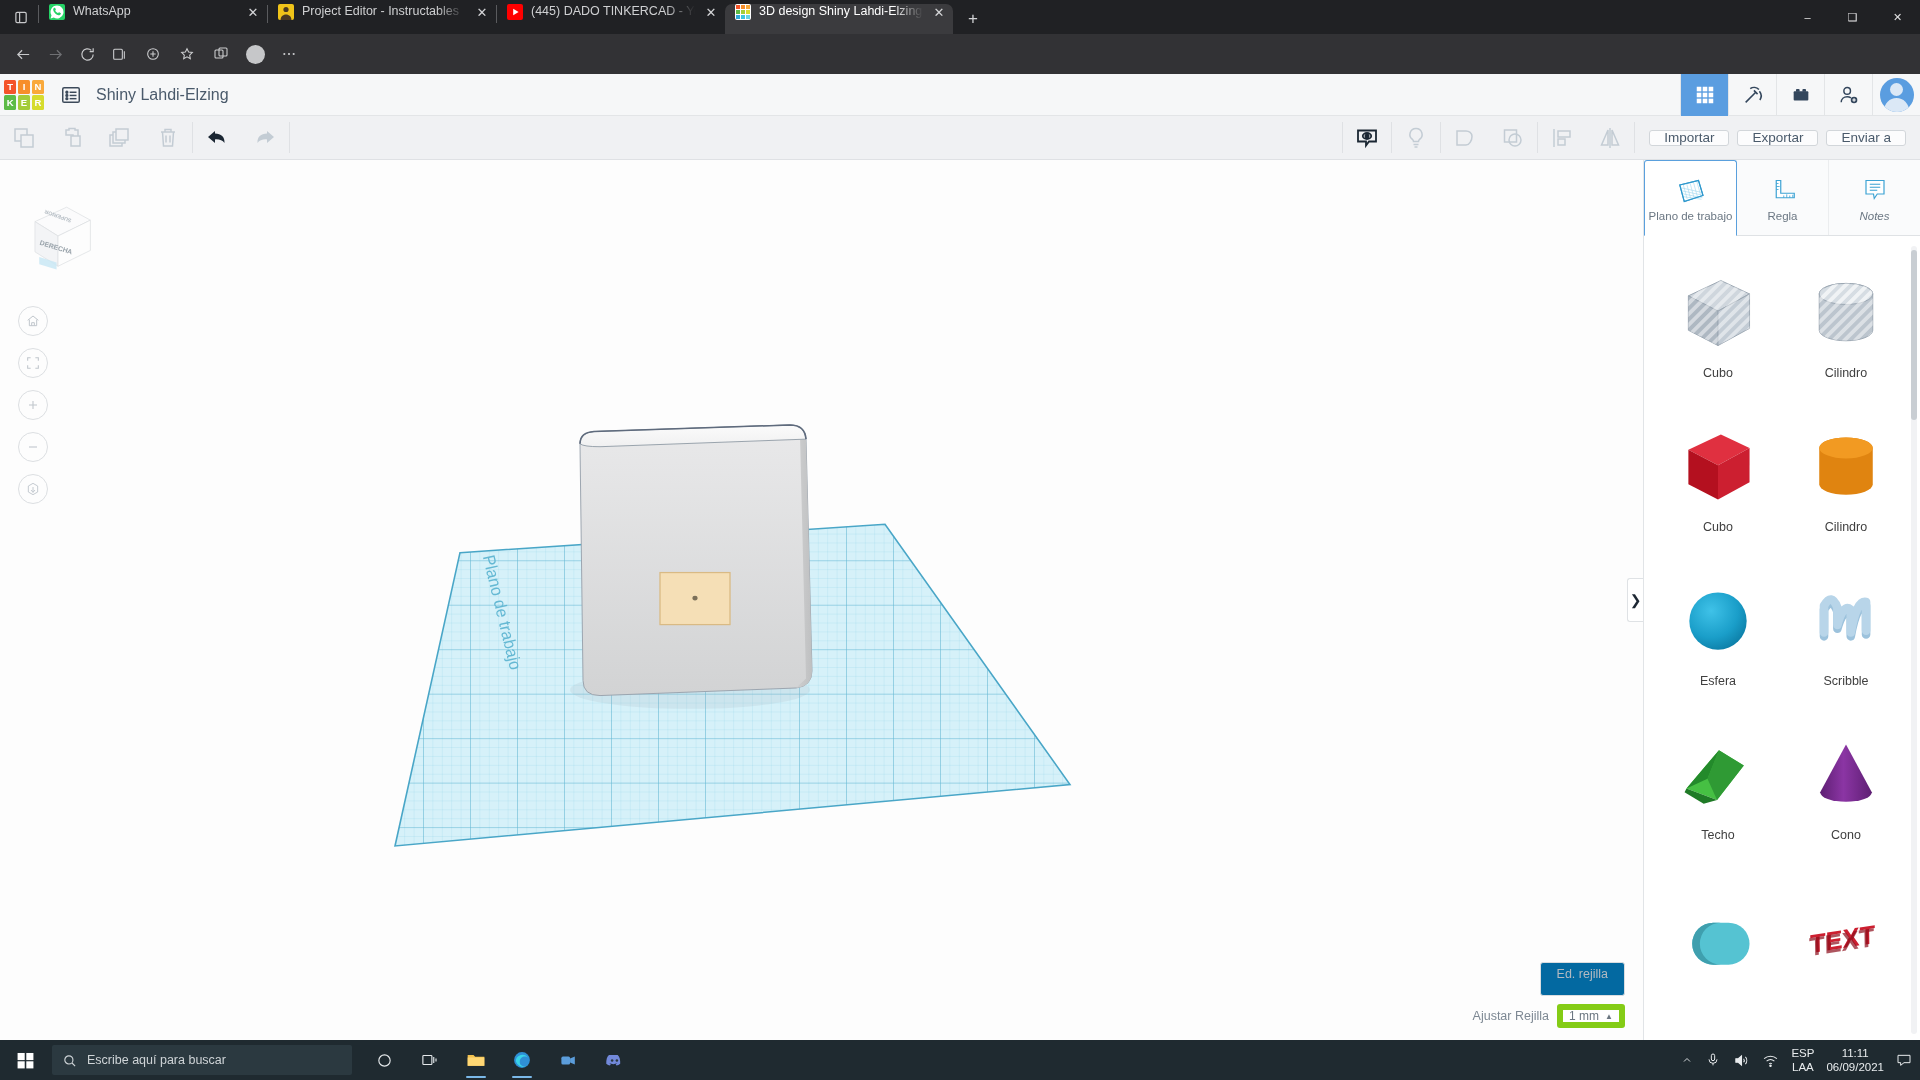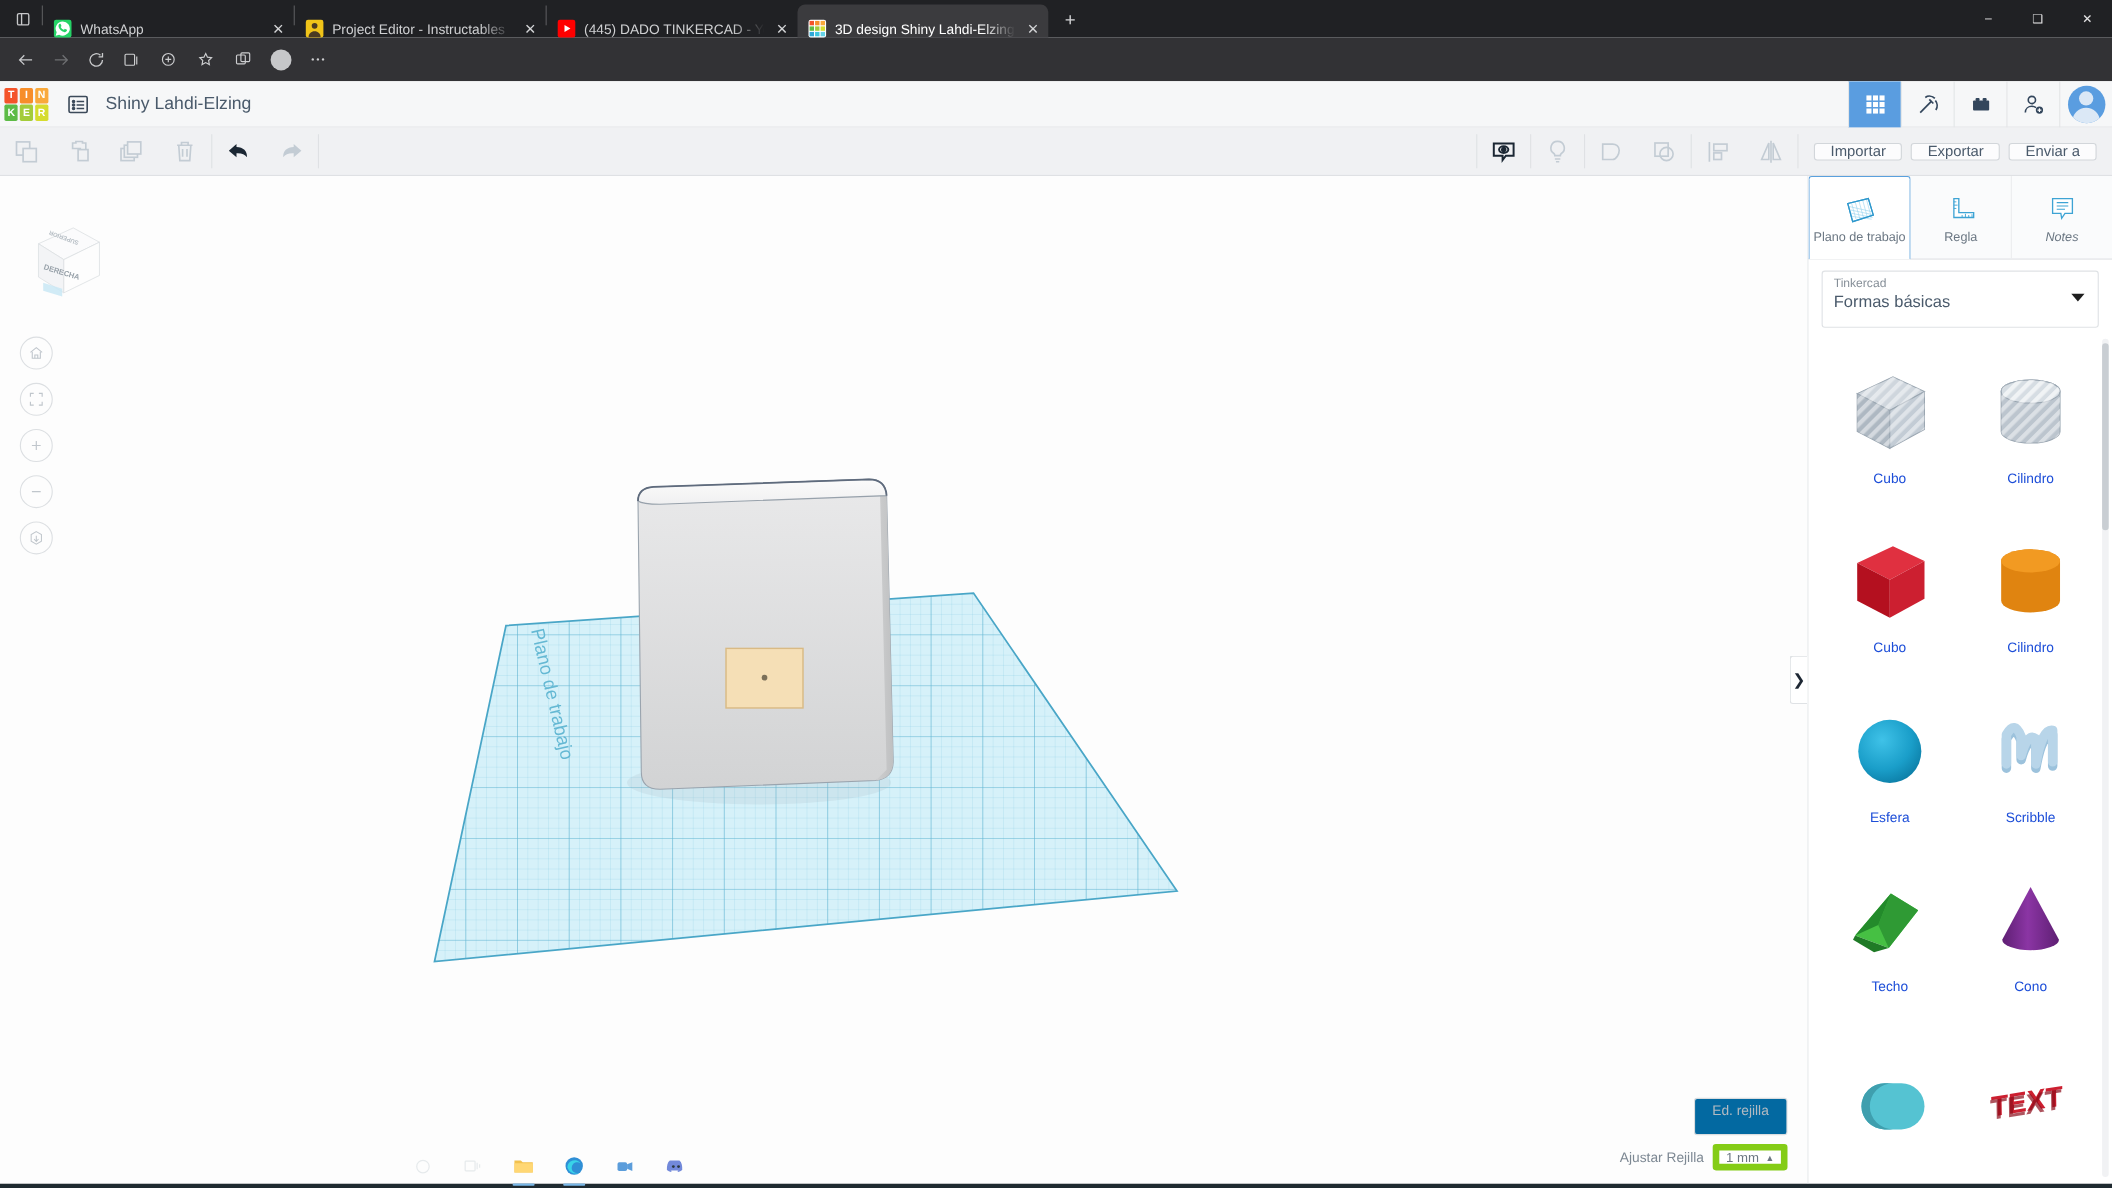--- a/index.html
+++ b/index.html
@@ -15,21 +15,21 @@
   .tabstrip {
     height:34px; background:#202124; display:flex; align-items:flex-end;
     padding-left:4px; flex:0 0 34px; position:relative;
   }
   .tabview-btn {
     width:34px; height:34px; display:flex; align-items:center; justify-content:center;
     color:#c7c8ca;
   }
   .tabview-btn svg { width:15px; height:15px; }
   .tab {
-    height:30px; width:228px; display:flex; align-items:flex-end; gap:8px;
+    height:30px; width:228px; display:flex; align-items:flex-start; gap:8px;
     padding:0 6px 0 10px; border-radius:7px 7px 0 0;
     color:#cfd0d2; font-size:12.5px; position:relative;
   }
   .tab.active { background:#3b3b3e; color:#fff; }
   .tab .fav { width:16px; height:16px; flex:0 0 16px; border-radius:2px;
     display:flex; align-items:center; justify-content:center; font-size:9px; overflow:hidden;}
   .tab .tlabel { flex:1; white-space:nowrap; overflow:hidden;
      -webkit-mask-image:linear-gradient(90deg,#000 82%,transparent); mask-image:linear-gradient(90deg,#000 82%,transparent); }
   .tab .tclose { width:16px; height:16px; flex:0 0 16px; color:#d4d5d7;
      display:flex; align-items:center; justify-content:center; font-size:13px; line-height:1; }
@@ -151,21 +151,21 @@
   }
   .rp-select .grp { font-size:11px; color:#868f98; }
   .rp-select .val { font-size:15px; color:#4a5a6b; margin-top:2px;}
   .rp-select .caret { position:absolute; right:12px; top:20px; width:0;height:0;
      border-left:6px solid transparent;border-right:6px solid transparent;border-top:7px solid #1f1f1f; }
 
   .shapes { flex:1; overflow:hidden; position:relative; padding:12px 0 0 0; }
   .shapegrid { display:grid; grid-template-columns:1fr 1fr; row-gap:4px; padding:0 10px; }
   .shapecell { height:150px; display:flex; flex-direction:column; align-items:center; justify-content:center; gap:4px;}
   .shapecell .thumb { width:86px; height:95px; display:flex; align-items:center; justify-content:center; }
-  .shapecell .cap { font-size:12.5px; color:#1d4ed8; }
+  .shapecell .cap { font-size:12.5px; color:#404040; }
   .scrollbar { position:absolute; right:3px; top:10px; bottom:6px; width:6px; background:#f1f2f4; border-radius:3px;}
   .scrollthumb { position:absolute; right:3px; top:14px; width:6px; height:170px; background:#c9ced3; border-radius:3px;}
 
   
   .taskbar { height:40px; background:#1f2a30; display:flex; align-items:center; padding:0 2px; }
   .tb-start { width:46px;height:40px;display:flex;align-items:center;justify-content:center;color:#fff;}
   .tb-search { width:300px; height:30px; background:#2b3940; border-radius:2px;
      display:flex; align-items:center; gap:10px; padding:0 10px; margin-left:4px; }
   .tb-search span{ font-size:12.5px; color:#cfd4d7; }
   .tb-icons { display:flex; align-items:center; gap:2px; margin-left:10px; }
@@ -619,25 +619,20 @@
               <g stroke="#3da3d4" stroke-width="1.4">
                 <path d="M13,11 h14"></path>
                   <path d="M13,15 h14"></path>
                   <path d="M13,19 h10"></path>
               </g>
             </svg>
             <span class="tl">Notes</span>
           </div>
         </div>
 
-        <div class="rp-select">
-          <div class="grp">Tinkercad</div>
-          <div class="val">Formas básicas</div>
-          <span class="caret"></span>
-        </div>
 
         <div class="shapes">
           <div class="shapegrid">
 
             <div class="shapecell">
               <div class="thumb">
                 <svg viewBox="0 0 90 90" style="width:86px;height:86px;">
                   <defs>
                       <pattern id="hatch" width="8" height="8" patternTransform="rotate(45)" patternUnits="userSpaceOnUse">
                     <rect width="4" height="8" fill="#ffffff" opacity=".85"></rect>

